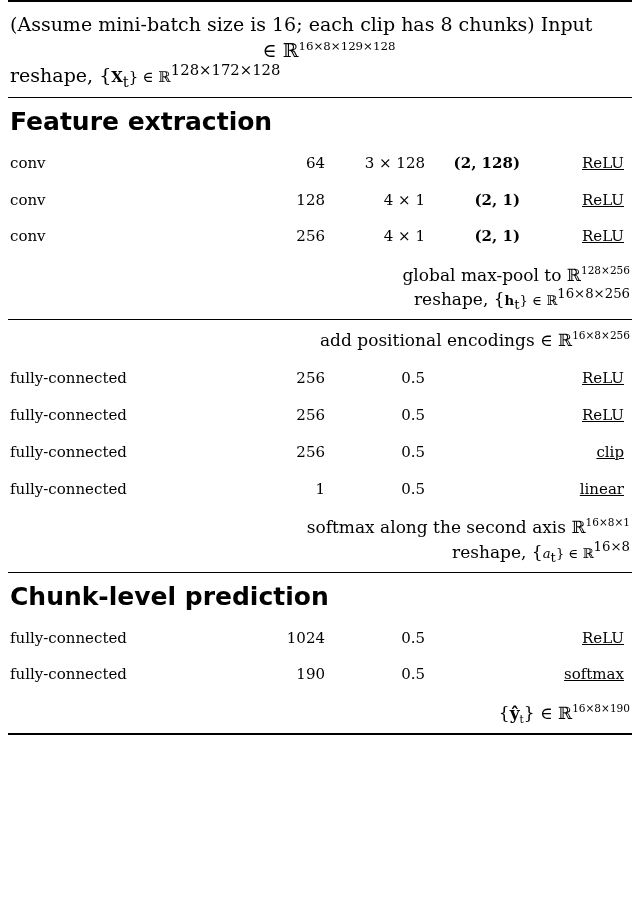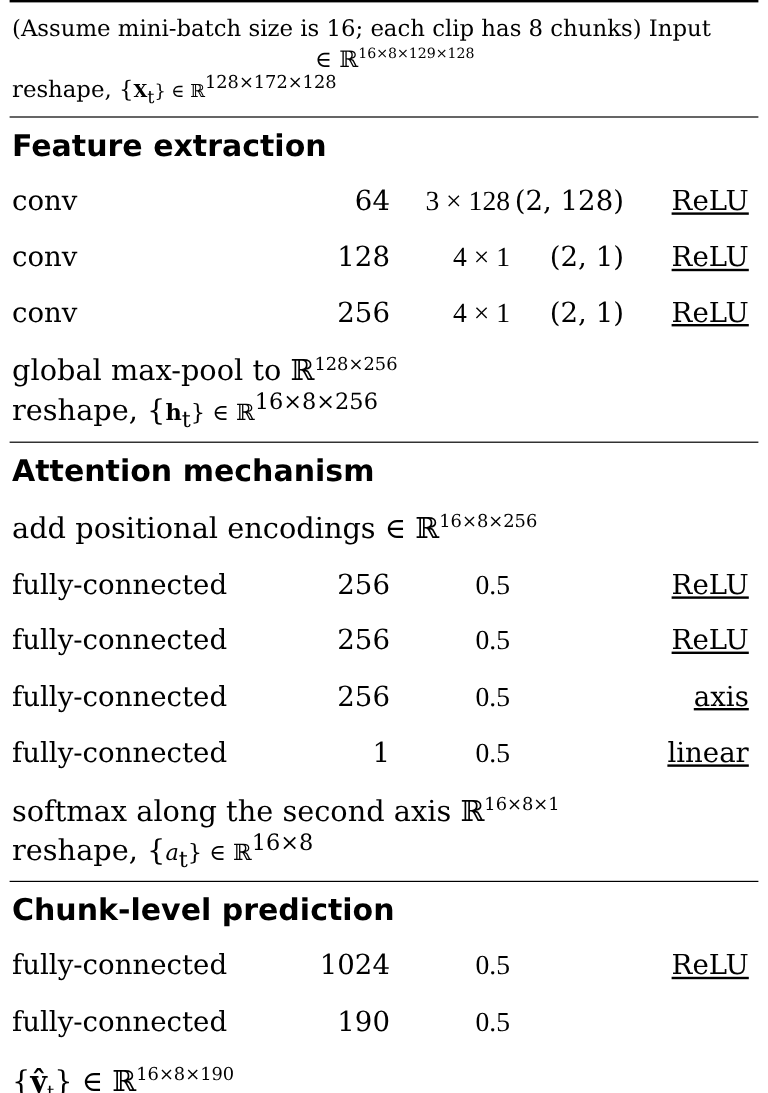--- a/index.html
+++ b/index.html
@@ -21,57 +21,58 @@
   }
   .rule-thick {
     border-top: 2.5px solid #000;
   }
   .rule-thin {
     border-top: 1.2px solid #000;
   }
   .row {
     display: flex;
     align-items: flex-start;
-    font-size: 23px;
+    font-size: 15px;
     line-height: 1.25;
     padding: 9px 2px 9px 2px;
   }
   .row .c-name {
     flex: 0 0 245px;
     text-align: left;
   }
   .row .c-num {
     flex: 0 0 70px;
     text-align: right;
   }
   .row .c-shape {
     flex: 0 0 100px;
     text-align: right;
-    font-family: Liberation Serif, serif;
   }
   .row .c-stride {
     flex: 0 0 95px;
     text-align: right;
+    font-weight: bold;
   }
   .row .c-act {
     flex: 1 1 auto;
     text-align: right;
     padding-right: 6px;
     text-decoration: underline;
   }
   .section-head {
     font-family: "DejaVu Sans", sans-serif;
     font-weight: bold;
     font-size: 25px;
     padding: 9px 2px 9px 2px;
   }
   .freeblock {
-    font-size: 24px;
+    font-size: 17px;
     line-height: 1.3;
     padding: 8px 2px 8px 2px;
+    text-align: right;
   }
   .freeblock .line {
     padding: 1px 0;
   }
   .sup {
     font-size: 0.62em;
     vertical-align: super;
     line-height: 0;
   }
   .sub {
@@ -139,21 +140,20 @@
     <div class="line">
       <span>global max-pool to ℝ</span><span class="sup">128×256</span>
     </div>
     <div class="line">
       <span>reshape, {</span><span class="bold-it small">h</span><span class="sub small">t</span><span class="small">} ∈ ℝ</span><span class="sup small">16×8×256</span>
     </div>
   </div>
 
   <div class="rule-thin"></div>
 
-  <div class="section-head">Attention mechanism</div>
 
   <div class="freeblock">
     <div class="line">
       <span>add positional encodings  ∈ ℝ</span><span class="sup">16×8×256</span>
     </div>
   </div>
 
   <div class="row">
     <span class="c-name">fully-connected</span>
     <span class="c-num">256</span>
@@ -166,21 +166,21 @@
     <span class="c-num">256</span>
     <span class="c-shape">0.5</span>
     <span class="c-stride"></span>
     <span class="c-act">ReLU</span>
   </div>
   <div class="row">
     <span class="c-name">fully-connected</span>
     <span class="c-num">256</span>
     <span class="c-shape">0.5</span>
     <span class="c-stride"></span>
-    <span class="c-act">axis</span>
+    <span class="c-act">clip</span>
   </div>
   <div class="row">
     <span class="c-name">fully-connected</span>
     <span class="c-num">1</span>
     <span class="c-shape">0.5</span>
     <span class="c-stride"></span>
     <span class="c-act">linear</span>
   </div>
 
   <div class="freeblock">
@@ -201,20 +201,21 @@
     <span class="c-num">1024</span>
     <span class="c-shape">0.5</span>
     <span class="c-stride"></span>
     <span class="c-act">ReLU</span>
   </div>
   <div class="row">
     <span class="c-name">fully-connected</span>
     <span class="c-num">190</span>
     <span class="c-shape">0.5</span>
     <span class="c-stride"></span>
+    <span class="c-act">softmax</span>
   </div>
 
   <div class="freeblock">
     <div class="line">
       <span>{</span><span class="bold-it">ŷ</span><span class="sub">t</span><span>} ∈ ℝ</span><span class="sup">16×8×190</span>
     </div>
   </div>
 
   <div class="rule-thick"></div>
 

